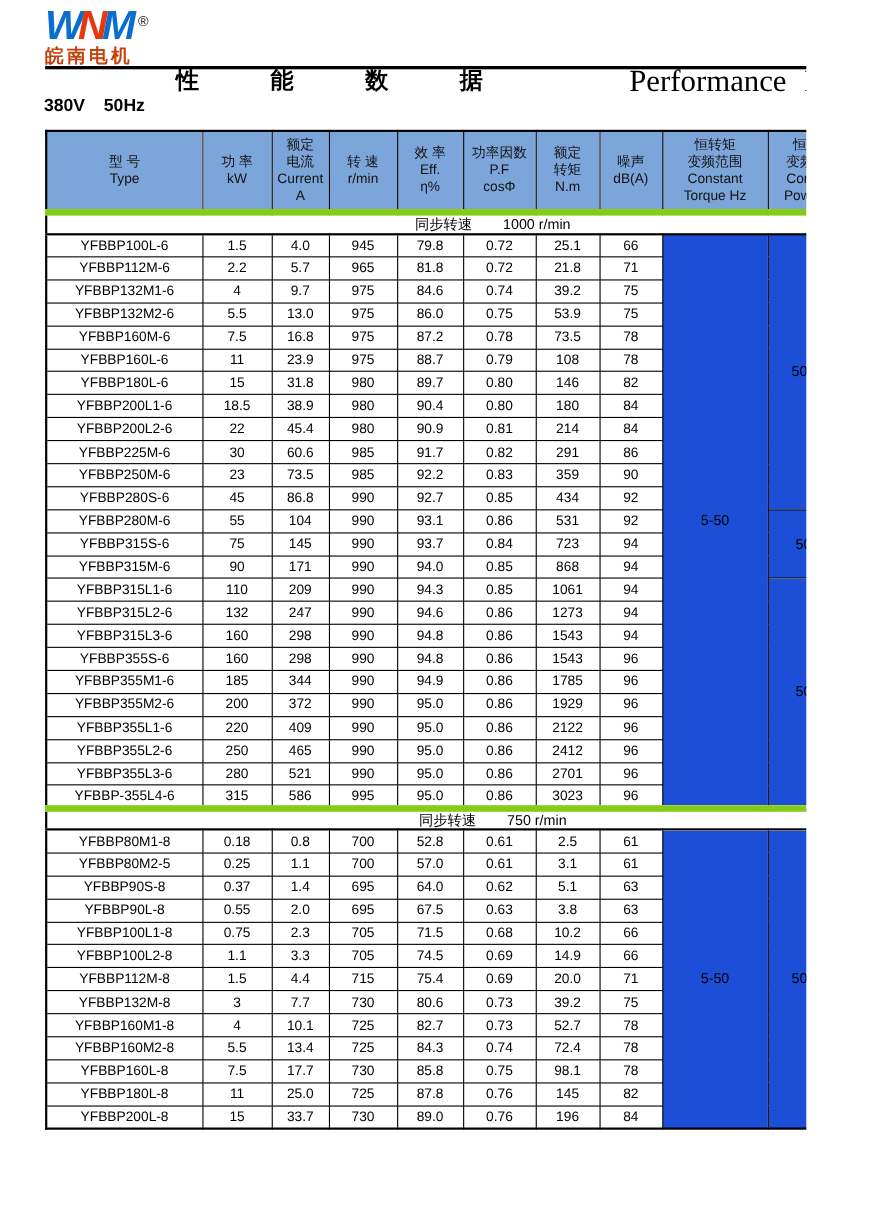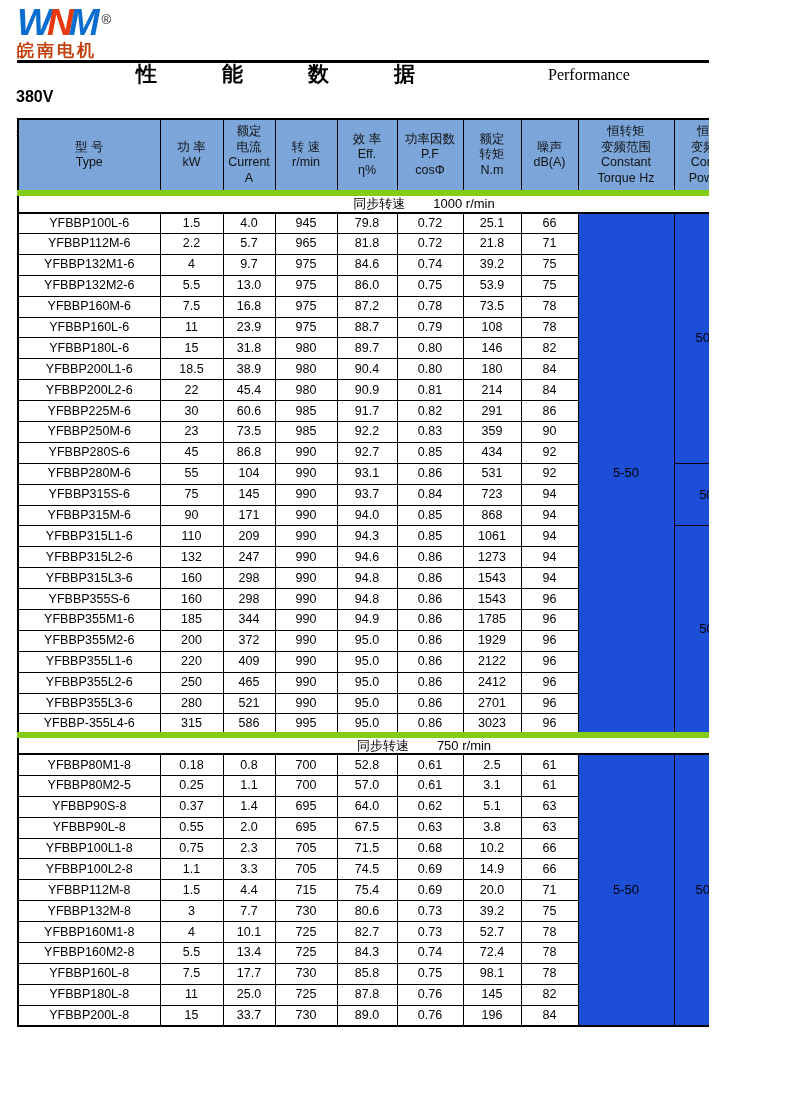--- a/index.html
+++ b/index.html
@@ -4,20 +4,21 @@
 <style>
   * { margin:0; padding:0; box-sizing:border-box; }
   html,body { background:#ffffff; }
   .page {
     position:relative;
     width:709px; height:1106px;
     background:#ffffff;
     font-family:"Liberation Sans", sans-serif;
     color:#000;
     overflow:hidden;
+    margin-left:24px;
   }
 
   
   .logo { position:absolute; left:17px; top:4px; }
   .logo-letters {
     font-family:"Liberation Sans", sans-serif;
     font-weight:900; font-style:italic;
     font-size:37px; line-height:38px;
     letter-spacing:-5px;
     white-space:nowrap;
@@ -41,26 +42,26 @@
   .rule { position:absolute; left:17px; top:60px; width:741px; height:2.5px; background:#000; }
   .title-cjk {
     position:absolute; left:136px; top:62px;
     display:flex; gap:65px;
     font-size:21px; font-weight:bold; line-height:24px;
   }
   .title-en {
     position:absolute; left:548px; top:64px; width:212px;
     display:flex; justify-content:space-between;
     font-family:"Liberation Serif", serif;
-    font-size:16px; line-height:22px;
+    font-size:28px; line-height:22px;
   }
   .voltage {
     position:absolute; left:16px; top:87px;
     display:flex; gap:17px;
-    font-size:16px; font-weight:bold; line-height:19px;flex-direction:column;
+    font-size:16px; font-weight:bold; line-height:19px;
   }
 
   
   table.perf {
     position:absolute; left:17px; top:118px;
     width:741px;
     border-collapse:collapse; table-layout:fixed;
     border:2.5px solid #000;
   }
   table.perf th, table.perf td {

